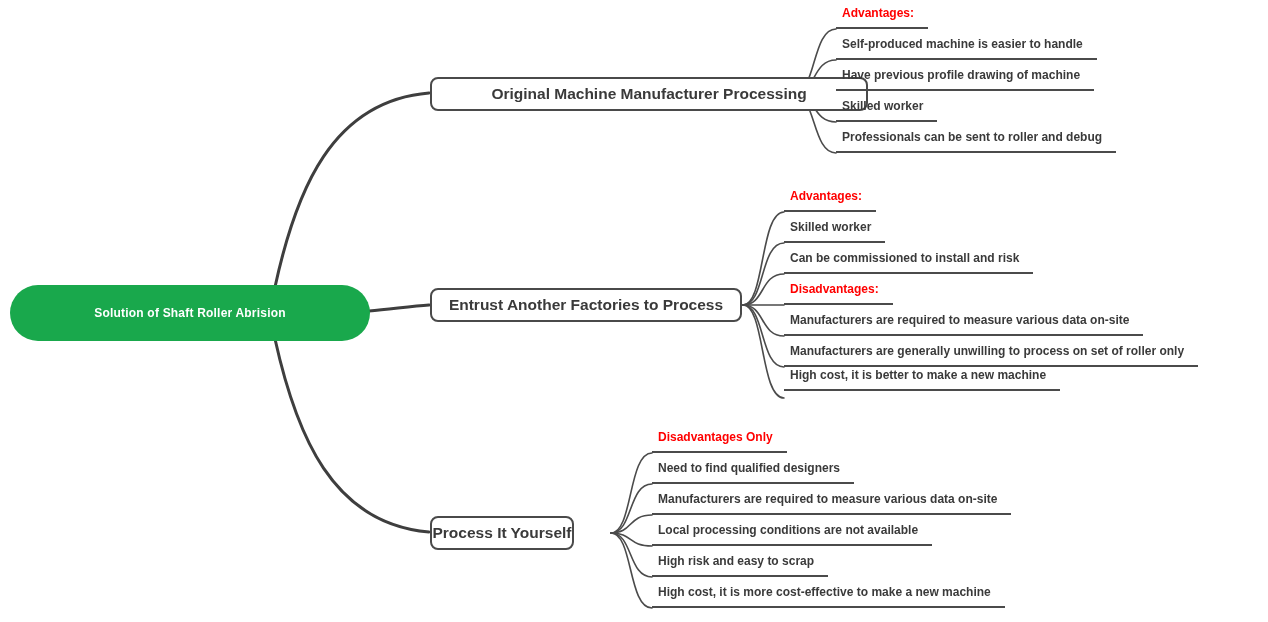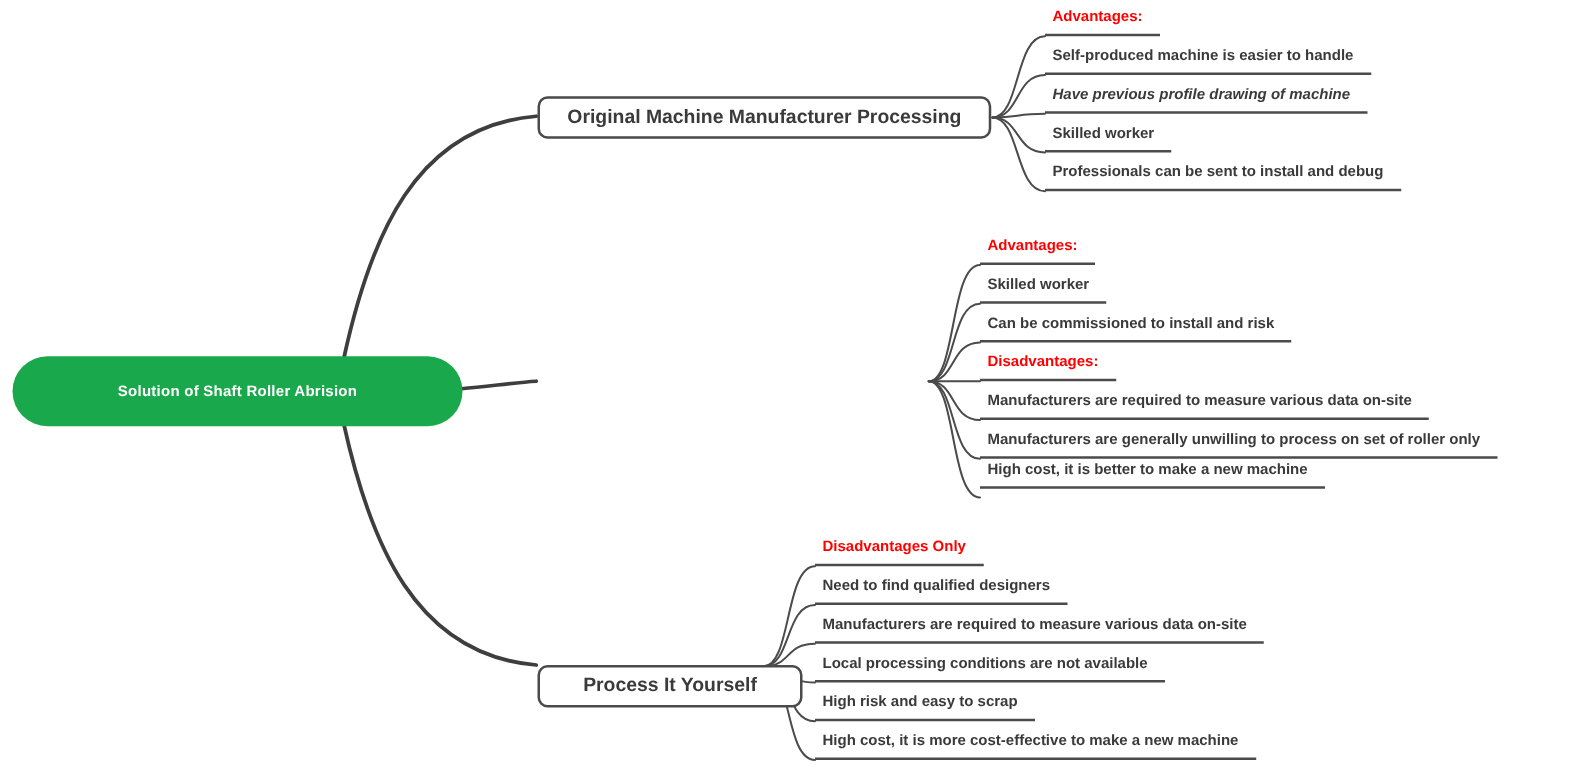--- a/index.html
+++ b/index.html
@@ -22,23 +22,23 @@
     background:var(--root-bg);border-radius:28px;
     display:flex;align-items:center;justify-content:center;
     color:var(--root-text);font-weight:bold;font-size:12px;letter-spacing:0.2px;
   }
   .branch-node{
     position:absolute;height:34px;background:#ffffff;
     border:2px solid var(--branch-border);border-radius:8px;
     display:flex;align-items:center;justify-content:center;
     color:var(--text);font-weight:bold;font-size:15.5px;box-sizing:border-box;
   }
-  #branch-0{left:430px;top:77px;width:363px;text-align:center;}
+  #branch-0{left:430px;top:77px;width:438px;text-align:center;}
   #branch-1{left:430px;top:288px;width:312px;}
-  #branch-2{left:430px;top:532px;width:212px;}
+  #branch-2{left:430px;top:516px;width:144px;}
   .leaf-node{
     position:absolute;white-space:nowrap;
     font-weight:bold;font-size:12px;line-height:19px;
     padding:0 14px 4px 6px;
     border-bottom:2px solid var(--leaf-line);
     color:var(--text);
   }
   .leaf-node.emphasis{color:var(--emphasis);}
 </style>
 </head>
@@ -68,28 +68,29 @@
         <path class="leaf-curve" d="M 611,533 C 633,533 628,515 652,515"></path>
         <path class="leaf-curve" d="M 611,533 C 633,533 628,546 652,546"></path>
         <path class="leaf-curve" d="M 611,533 C 633,533 628,577 652,577"></path>
         <path class="leaf-curve" d="M 611,533 C 633,533 628,608 652,608"></path>
       </g>
   </svg>
 
   <div class="root-node">Solution of Shaft Roller Abrision</div>
 
   <div class="branch-node" id="branch-0">Original Machine Manufacturer Processing</div>
+  <div class="branch-node" id="branch-1">Entrust Another Factories to Process</div>
   <div class="branch-node" id="branch-2">Process It Yourself</div>
 
   <div id="leaves">
       <div class="leaf-node emphasis" style="left: 836px; top: 4px;">Advantages:</div>
       <div class="leaf-node" style="left: 836px; top: 35px;">Self-produced machine is easier to handle</div>
-      <div class="leaf-node" style="left: 836px; top: 66px; font-style: italic;">Have previous profile drawing of machine</div>
+      <div class="leaf-node" style="left: 836px; top: 66px;">Have previous profile drawing of machine</div>
       <div class="leaf-node" style="left: 836px; top: 97px;">Skilled worker</div>
-      <div class="leaf-node" style="left: 836px; top: 128px;">Professionals can be sent to install and debug</div>
+      <div class="leaf-node" style="left: 836px; top: 128px;">Professionals can be sent to roller and debug</div>
       <div class="leaf-node emphasis" style="left: 784px; top: 187px;">Advantages:</div>
       <div class="leaf-node" style="left: 784px; top: 218px;">Skilled worker</div>
       <div class="leaf-node" style="left: 784px; top: 249px;">Can be commissioned to install and risk</div>
       <div class="leaf-node emphasis" style="left: 784px; top: 280px;">Disadvantages:</div>
       <div class="leaf-node" style="left: 784px; top: 311px;">Manufacturers are required to measure various data on-site</div>
       <div class="leaf-node" style="left: 784px; top: 342px;">Manufacturers are generally unwilling to process on set of roller only</div>
       <div class="leaf-node" style="left: 784px; top: 366px;">High cost, it is better to make a new machine</div>
       <div class="leaf-node emphasis" style="left: 652px; top: 428px;">Disadvantages Only</div>
       <div class="leaf-node" style="left: 652px; top: 459px;">Need to find qualified designers</div>
       <div class="leaf-node" style="left: 652px; top: 490px;">Manufacturers are required to measure various data on-site</div>

